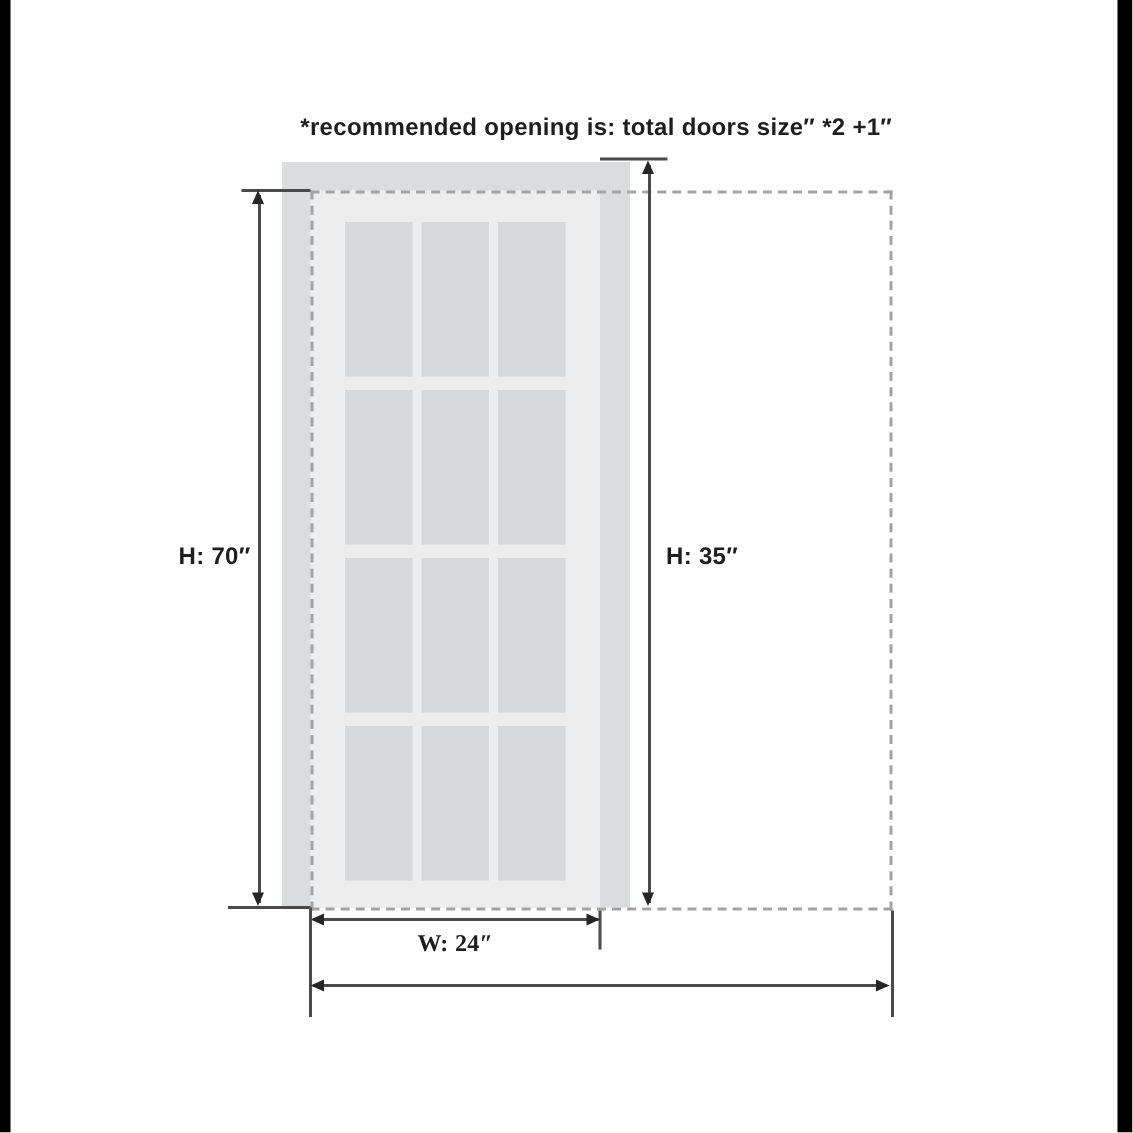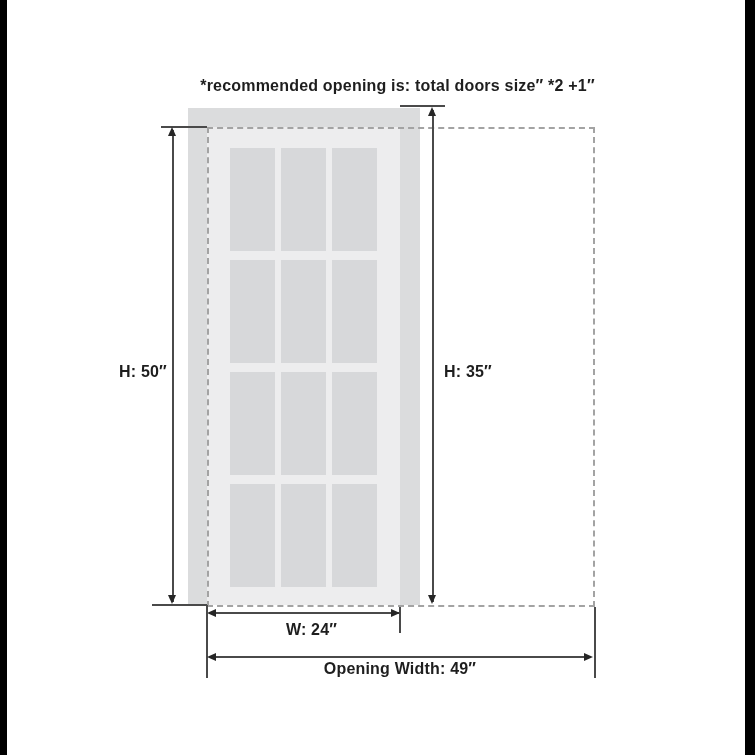--- a/index.html
+++ b/index.html
@@ -29,21 +29,21 @@
   .arr-up{border-left:4px solid transparent;border-right:4px solid transparent;
     border-bottom:9px solid var(--arrow);}
   .arr-down{border-left:4px solid transparent;border-right:4px solid transparent;
     border-top:9px solid var(--arrow);}
   .arr-left{border-top:4px solid transparent;border-bottom:4px solid transparent;
     border-right:9px solid var(--arrow);}
   .arr-right{border-top:4px solid transparent;border-bottom:4px solid transparent;
     border-left:9px solid var(--arrow);}
   #h80-label{left:60px;top:363px;width:107px;text-align:right;}
   #h85-label{left:444px;top:363px;}
-  #w24-label{left:215px;top:621px;width:193px;text-align:center;}
+  #w24-label{left:207px;top:621px;width:193px;text-align:center;font-family:Liberation Serif, serif;}
   #ow-label{left:207px;top:660px;width:386px;text-align:center;}
 </style>
 </head>
 <body>
 
 <div id="stage">
 
   <div class="edgebar" id="bar-left"></div>
   <div class="edgebar" id="bar-right"></div>
 
@@ -65,34 +65,33 @@
       <div class="pane" style="left: 125px; top: 357px;"></div>
     </div>
 
   <div id="opening-outline"></div>
 
   <div class="hline" style="left:161px;top:126px;width:46px;"></div>
   <div class="hline" style="left:152px;top:604px;width:55px;"></div>
   <div class="vline" style="left:172px;top:130px;height:472px;"></div>
   <div class="arr arr-up" style="left:168px;top:127px;"></div>
   <div class="arr arr-down" style="left:168px;top:595px;"></div>
-  <div class="lbl" id="h80-label">H: 50″</div>
+  <div class="lbl" id="h80-label">H: 70″</div>
 
   <div class="hline" style="left:400px;top:105px;width:45px;"></div>
   <div class="vline" style="left:432px;top:110px;height:492px;"></div>
   <div class="arr arr-up" style="left:428px;top:107px;"></div>
   <div class="arr arr-down" style="left:428px;top:595px;"></div>
   <div class="lbl" id="h85-label">H: 35″</div>
 
   <div class="vline" style="left:399px;top:607px;height:26px;"></div>
   <div class="hline" style="left:209px;top:612px;width:190px;"></div>
   <div class="arr arr-left" style="left:207px;top:609px;"></div>
   <div class="arr arr-right" style="left:391px;top:609px;"></div>
   <div class="lbl" id="w24-label">W: 24″</div>
 
   <div class="vline" style="left:206px;top:605px;height:73px;"></div>
   <div class="vline" style="left:594px;top:607px;height:71px;"></div>
   <div class="hline" style="left:209px;top:656px;width:382px;"></div>
   <div class="arr arr-left" style="left:207px;top:653px;"></div>
   <div class="arr arr-right" style="left:584px;top:653px;"></div>
-  <div class="lbl" id="ow-label">Opening Width: 49″</div>
 
 </div>
 
 </body></html>

